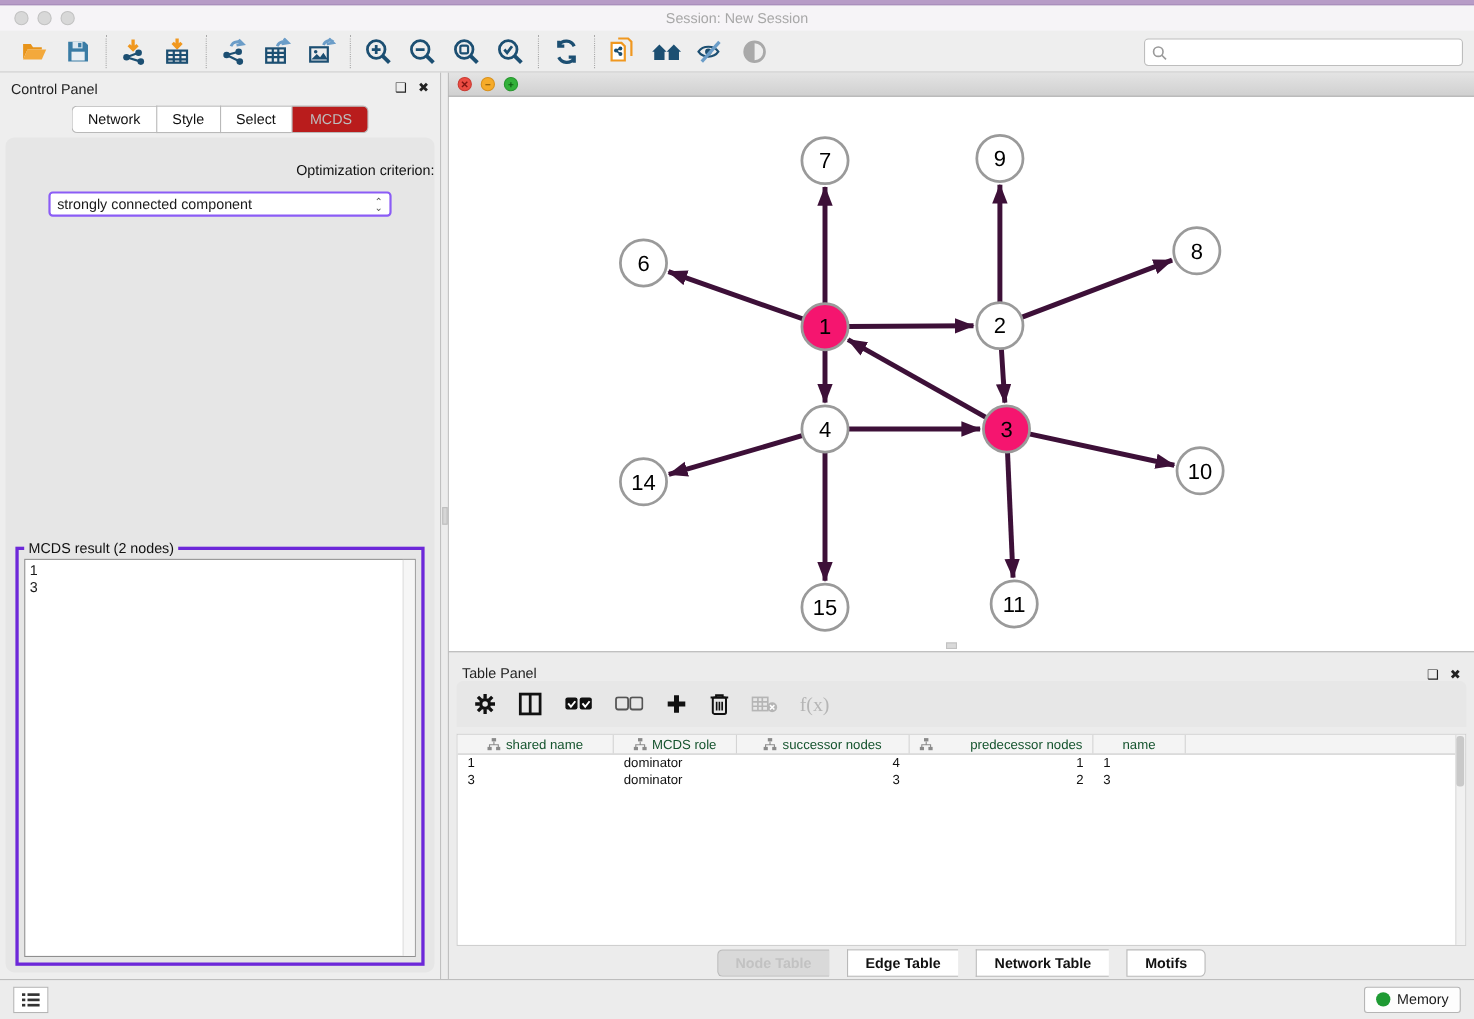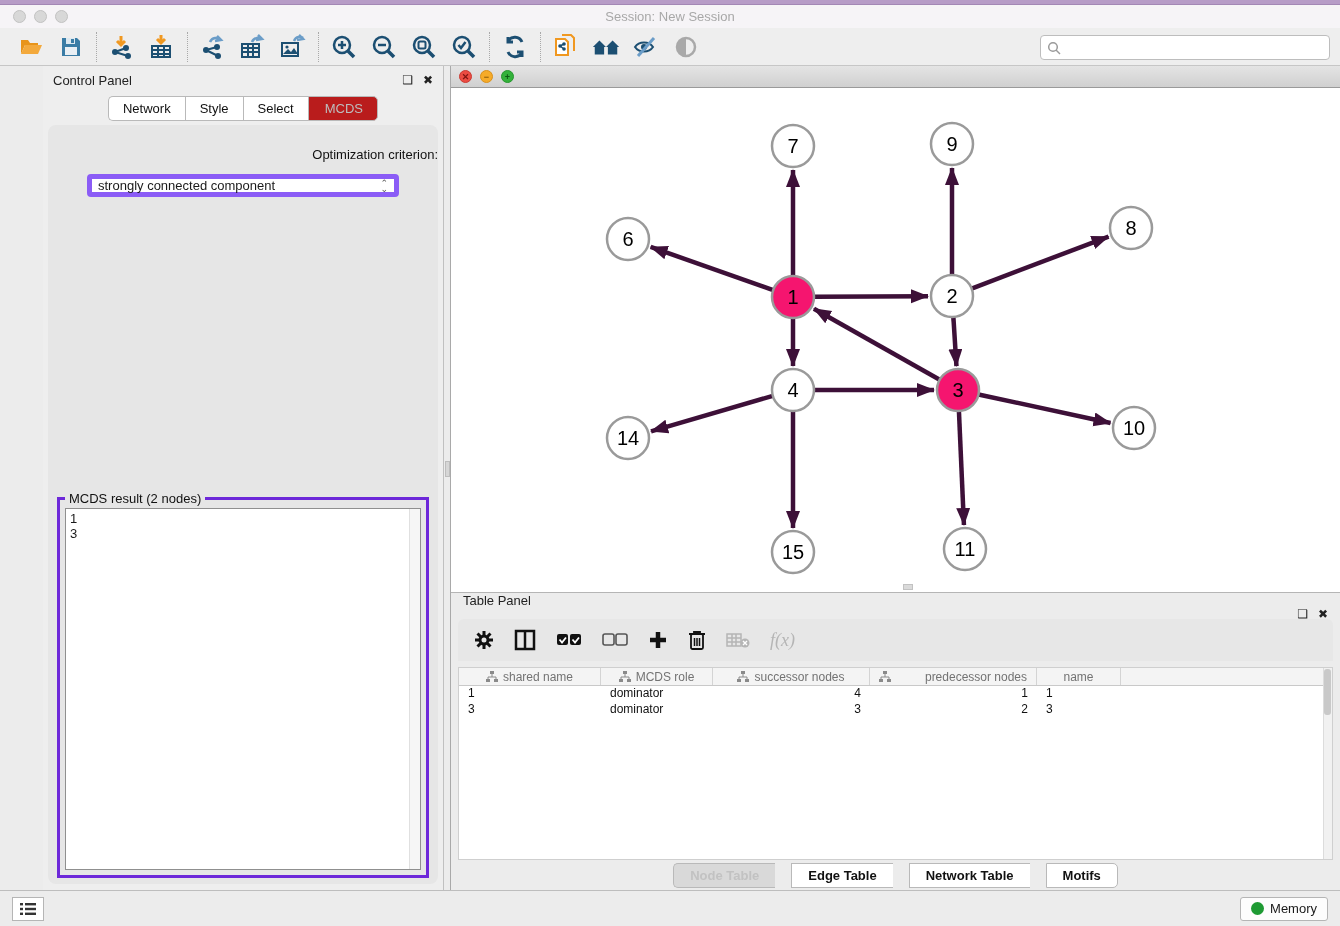--- a/index.html
+++ b/index.html
@@ -15,36 +15,36 @@
 
   
   .toolbar { height:38px; background:#eeeeee; border-bottom:1px solid #c6c6c6; display:flex; align-items:center; padding:0 6px; position:relative; }
   .tb-group { display:flex; align-items:center; gap:10px; padding:0 10px; }
   .tb-sep { width:1px; height:30px; border-left:1px dotted #a9a9a9; }
   .tb-btn { width:30px; height:30px; display:flex; align-items:center; justify-content:center; cursor:default; }
   .search-wrap { position:absolute; right:10px; top:7px; width:290px; height:25px; background:#ffffff; border:1px solid #bdbdbd; border-radius:4px; display:flex; align-items:center; padding:0 6px; }
   .search-wrap input { border:none; outline:none; flex:1; font-size:12px; font-family:"Liberation Sans",sans-serif; background:transparent; }
 
   
-  .main { display:flex; height:824px;margin-left:43px; }
+  .main { display:flex; height:824px; }
 
   
   .control-panel { width:400px; background:#eeeeee; display:flex; flex-direction:column; position:relative; }
   .cp-head { height:28px; display:flex; align-items:center; padding:0 10px; }
   .cp-title { font-size:13px; color:#222; }
   .panel-head-icons { margin-left:auto; display:flex; gap:10px; align-items:center; }
   .ph-icon { font-size:12px; color:#222; line-height:1; cursor:default; }
   .cp-tabs { display:flex; justify-content:center; margin-top:2px; }
   .cp-tab { font-size:13px; padding:4px 14px; background:#ffffff; border:1px solid #b9b9b9; border-right:none; color:#111; cursor:default; }
   .cp-tab:first-child { border-top-left-radius:5px; border-bottom-left-radius:5px; }
   .cp-tab:last-child { border-right:1px solid #b9b9b9; border-top-right-radius:5px; border-bottom-right-radius:5px; }
   .cp-tab.disabled-look { background:#b91c1c; color:#bdbdbd;padding-left:16px; }
   .cp-content { flex:1; margin:4px 5px 6px 5px; background:#e6e6e6; border-radius:8px; position:relative; }
   .opt-label { text-align:right; margin-top:22px; font-size:13px; color:#111; }
-  .combo { width:312px; height:23px; margin:12px auto 0; background:#ffffff; border:5px solid #8b5cf6; border-radius:4px; display:flex; align-items:center; padding:0 6px; font-size:13px;text-align:center; }
+  .combo { width:312px; height:23px; margin:12px auto 0; background:#ffffff; border:2px solid #8b5cf6; border-radius:4px; display:flex; align-items:center; padding:0 6px; font-size:13px;text-align:center; }
   .combo .stepper { margin-left:auto; display:flex; flex-direction:column; line-height:6px; font-size:9px; color:#555; }
   .btn-row { display:flex; justify-content:center; gap:14px; margin-top:12px; }
   .push-btn { background:#ffffff; border:1px solid #ababab; border-radius:4px; font-size:13px; padding:3px 14px; color:#111; cursor:default; }
   .group { position:absolute; left:9px; right:9px; top:372px; bottom:6px; border:3px solid #6d28d9; }
   .group-legend { position:absolute; top:-9px; left:5px; background:#e6e6e6; padding:0 4px; font-size:13px; color:#111; }
   .result-area { position:absolute; inset:8px 5px 5px 5px; background:#ffffff; border:1px solid #8f8f8f; font-size:13px; padding:2px 4px; white-space:pre; overflow:hidden; }
   .result-scroll { position:absolute; top:9px; bottom:6px; right:6px; width:11px; background:#f6f6f6; border-left:1px solid #e0e0e0; }
 
   
   .v-divider { width:7px; background:#ececec; border-left:1px solid #c0c0c0; position:relative; }
@@ -59,28 +59,28 @@
   .tl-close { background:#ec4c42; border:1px solid #c93a32; color:#7e1410; }
   .tl-min { background:#f6ab29; border:1px solid #d9911c; color:#8a5a07; }
   .tl-max { background:#33b13a; border:1px solid #26962e; color:#0c5a12; }
   .nw-title { position:absolute; left:0; right:0; text-align:center; font-size:13px; color:#111; }
   .nw-canvas { flex:1; background:#ffffff; position:relative; }
   .nw-canvas svg { position:absolute; inset:0; }
   .canvas-grip { position:absolute; left:452px; bottom:2px; width:10px; height:6px; background:#dadada; border:1px solid #c2c2c2; }
 
   
   .table-panel { flex:1; background:#ececec; border-top:1px solid #b5b5b5; display:flex; flex-direction:column; position:relative; }
-  .tp-head { height:26px; display:flex; align-items:flex-start; padding:0 12px;flex-direction:column; }
+  .tp-head { height:26px; display:flex; align-items:flex-end; padding:0 12px; }
   .tp-title { font-size:13px; color:#222; }
   .tp-toolbar { height:42px; margin:0 7px; background:#e7e7e7; border-radius:6px 6px 0 0; display:flex; align-items:center; gap:20px; padding:0 16px; }
   .tp-tool { display:flex; align-items:center; justify-content:center; cursor:default; }
-  .fx-label { font-family:"Liberation Serif", serif; font-style:italic; font-size:18px; color:#b5b5b5; }
+  .fx-label { font-family:"Liberation Serif", serif; font-size:18px; color:#b5b5b5; }
   .tp-table { margin:6px 7px 0 7px; background:#ffffff; border:1px solid #cfcfcf; flex:1; position:relative; overflow:hidden; }
   .t-header { display:flex; background:#f4f4f4; border-bottom:1px solid #c9c9c9; height:18px; }
-  .t-hcell { display:flex; align-items:center; gap:5px; font-size:12px; color:#737373; border-right:1px solid #d4d4d4; padding:0 6px; justify-content:center; }
+  .t-hcell { display:flex; align-items:center; gap:5px; font-size:12px; color:#14532d; border-right:1px solid #d4d4d4; padding:0 6px; justify-content:center; }
   .t-row { display:flex; height:16px; }
   .t-cell { font-size:12px; color:#111; padding:0 9px; white-space:nowrap; overflow:hidden; }
   .t-scroll { position:absolute; right:0; top:0; bottom:0; width:9px; background:#f1f1f1; border-left:1px solid #dcdcdc; }
   .t-thumb { position:absolute; right:1px; top:1px; width:7px; height:46px; background:#c9c9c9; border-radius:3px; }
   .tp-tabs { height:30px; display:flex; justify-content:center; align-items:center;gap:16px; }
   .tp-tab { font-size:13px; font-weight:bold; padding:4px 16px; background:#ffffff; border:1px solid #b9b9b9; border-right:none; color:#111; cursor:default; }
   .tp-tab:first-child { border-top-left-radius:5px; border-bottom-left-radius:5px; }
   .tp-tab:last-child { border-right:1px solid #b9b9b9; border-top-right-radius:5px; border-bottom-right-radius:5px; }
   .tp-tab.disabled-look { background:#d9d9d9; color:#c2c2c2; }
 

